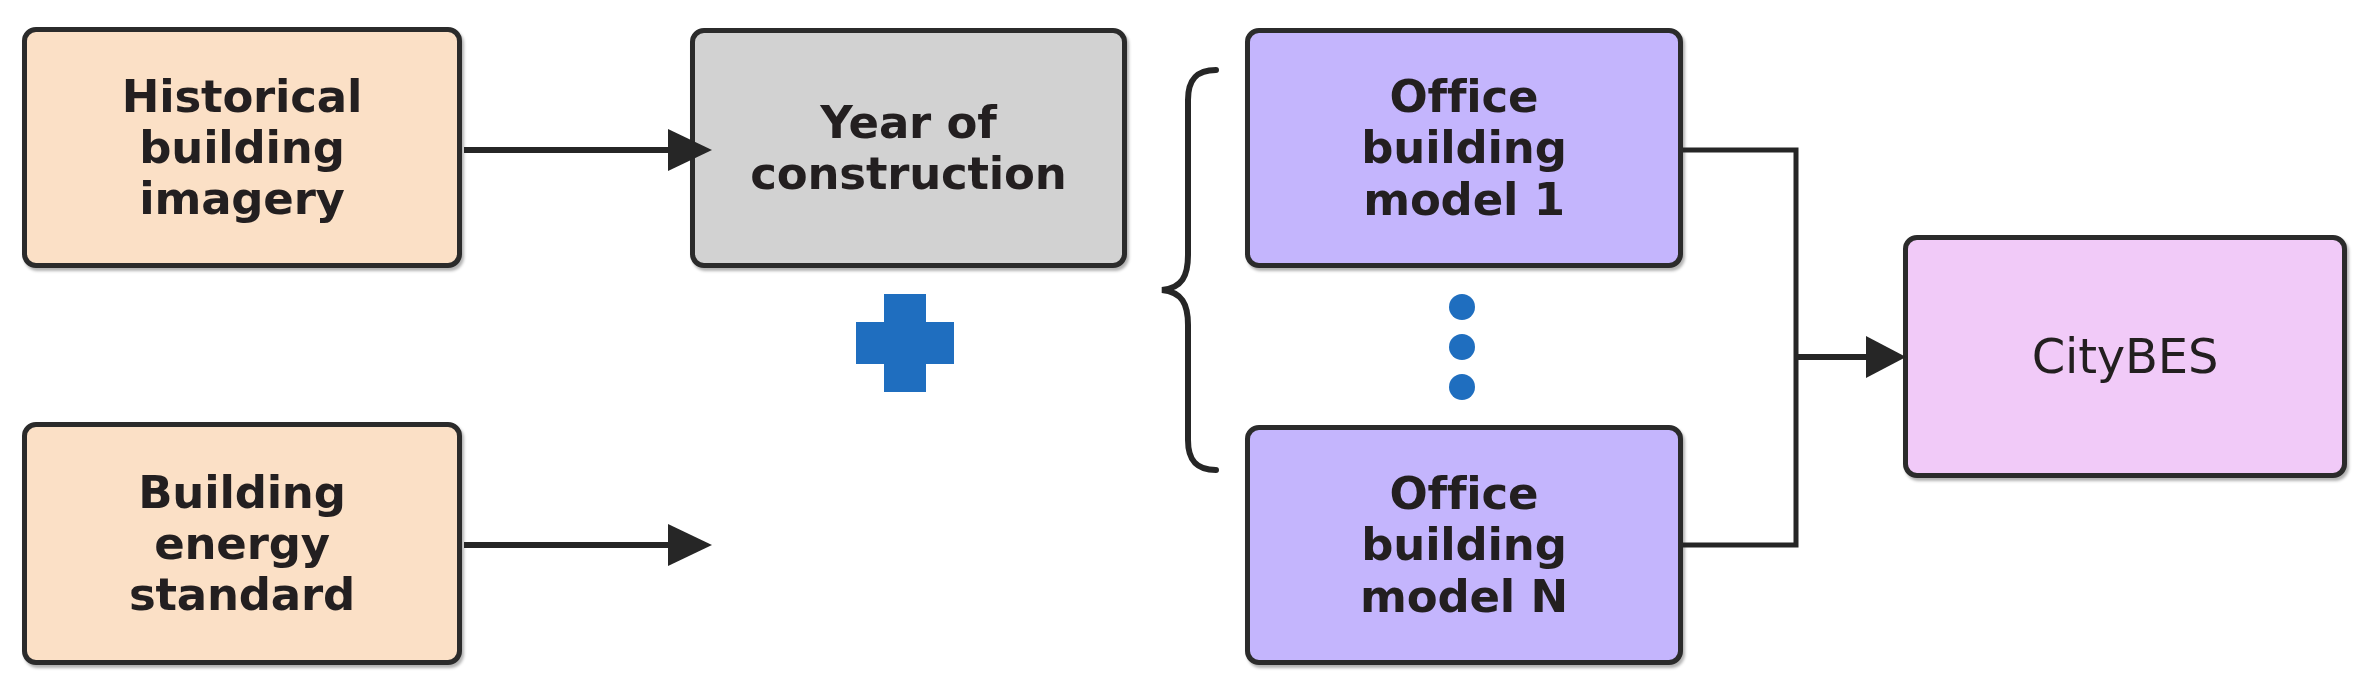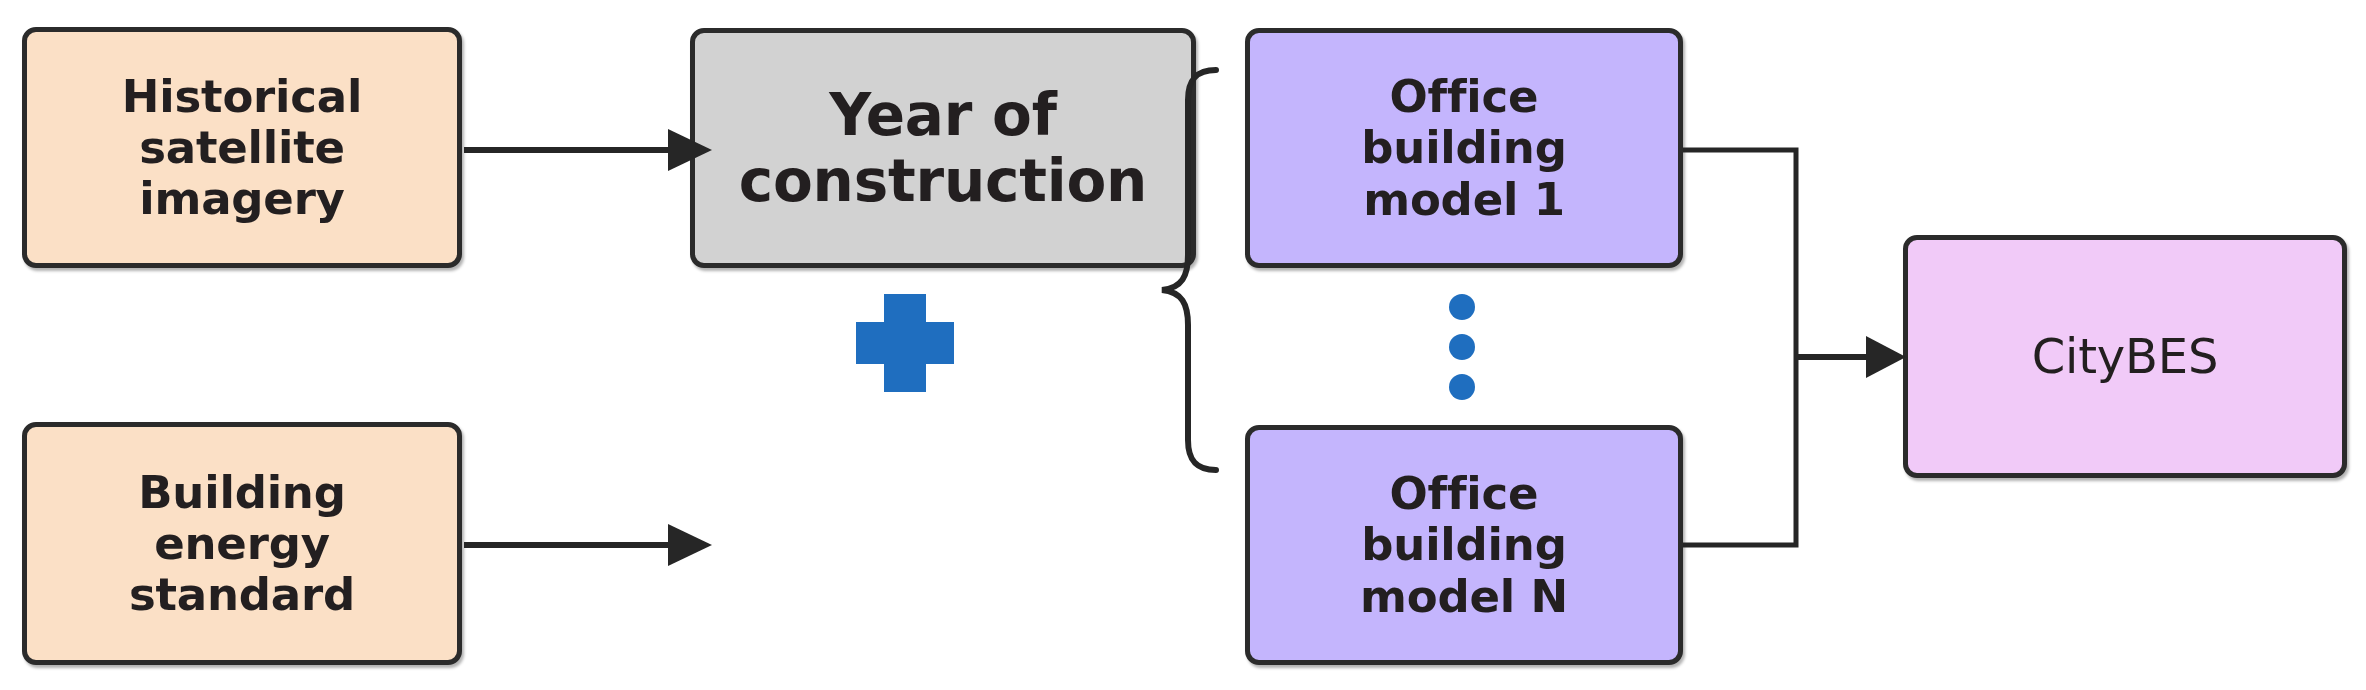--- a/index.html
+++ b/index.html
@@ -45,21 +45,21 @@
     background: #c4b5fd;
   }
   .node-platform {
     background: #f1caf8;
     font-weight: normal;
   }
 
   
   #node-historical-satellite-imagery { left: 22px;   top: 27px;  width: 440px; height: 241px; font-size: 45px; }
   #node-building-energy-standard     { left: 22px;   top: 422px; width: 440px; height: 243px; font-size: 45px; }
-  #node-year-of-construction         { left: 690px;  top: 28px;  width: 506px; height: 240px; font-size: 58px; }
+  #node-year-of-construction         { left: 690px;  top: 28px;  width: 437px; height: 240px; font-size: 45px; }
   #node-non-geometric-information    { left: 690px;  top: 422px; width: 437px; height: 243px; font-size: 45px; }
   #node-office-building-model-1      { left: 1245px; top: 28px;  width: 438px; height: 240px; font-size: 45px; }
   #node-office-building-model-n      { left: 1245px; top: 425px; width: 438px; height: 240px; font-size: 45px; }
   #node-citybes                      { left: 1903px; top: 235px; width: 444px; height: 243px; font-size: 48px; font-weight: 500;}
 
   
   #wires {
     position: absolute;
     left: 0;
     top: 0;
@@ -88,21 +88,21 @@
   }
   .plus-shape { }
   .dot { }
 </style>
 </head>
 <body>
 
 <div id="canvas">
 
   <div class="node node-source" id="node-historical-satellite-imagery">Historical
-satellite
+building
 imagery</div>
 
   <div class="node node-source" id="node-building-energy-standard">Building
 energy
 standard</div>
 
   <div class="node node-attr" id="node-year-of-construction">Year of
 construction</div>
 
 

